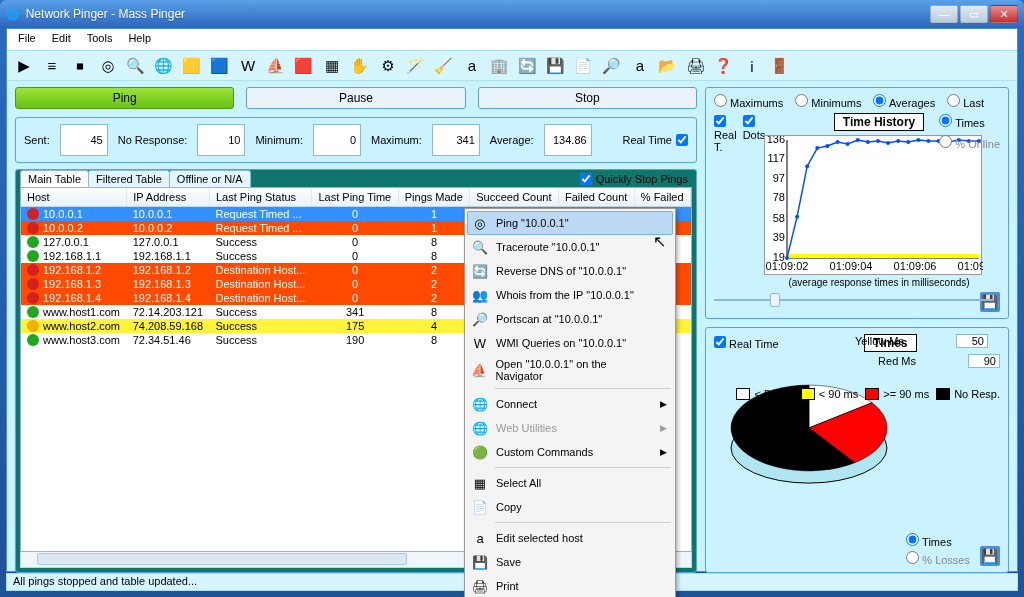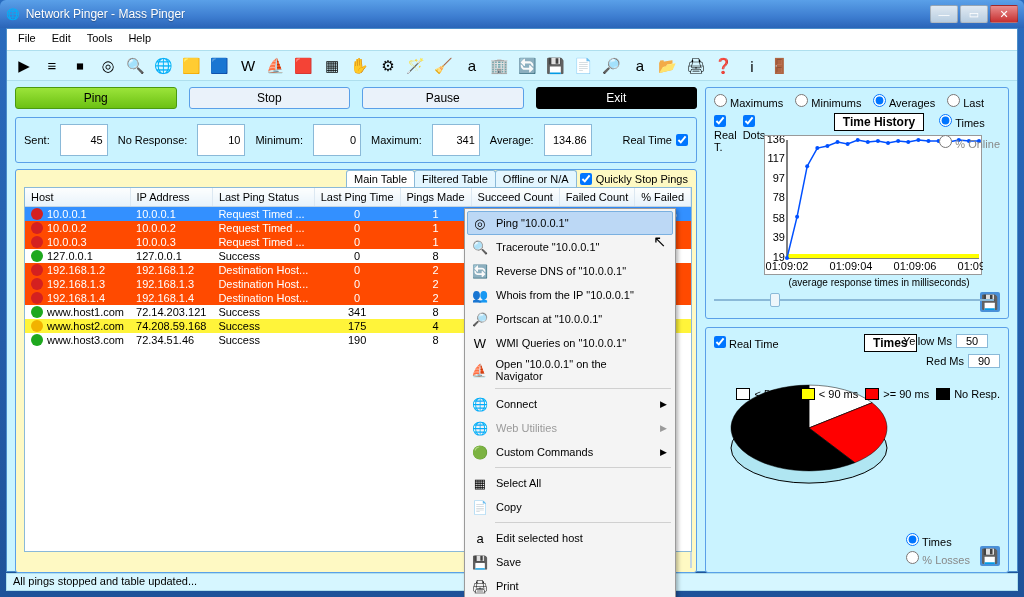--- a/index.html
+++ b/index.html
@@ -32,21 +32,21 @@
 .big-btn.exit { background: #000; color: #fff; border-color: #000; }
 
 
 .stats { border: 1px solid #5aa0e8; border-radius: 3px; padding: 6px 8px; display: flex; align-items: center; gap: 10px; margin-bottom: 6px; background: #caf3ff; }
 .stats label { font-size: 11px; }
 .stats .valbox { background: #fff; border: 1px solid #8ab9d8; padding: 9px 4px; min-width: 48px; text-align: right; font-size: 11px; }
 .stats .rt { display: flex; align-items: center; gap: 4px; margin-left: auto; }
 input[type=checkbox] { width: 12px; height: 12px; }
 
 
-.table-area { flex: 1; border: 1px solid #5aa0e8; border-radius: 3px; background: #fef9c3; padding: 0 4px 4px 4px; display: flex; flex-direction: column; position: relative; overflow: hidden; align-items: flex-end; }
+.table-area { flex: 1; border: 1px solid #5aa0e8; border-radius: 3px; background: #0f766e; padding: 0 4px 4px 4px; display: flex; flex-direction: column; position: relative; overflow: hidden; }
 .table-tabs { display: flex; align-items: center; }
 .ttab { border: 1px solid #8ab9d8; border-bottom: none; padding: 2px 7px; background: #e3f6ff; margin-right: -1px; font-size: 11px; border-top-left-radius: 3px; border-top-right-radius: 3px; }
 .ttab.active { background: #fff; font-weight: normal; }
 .ttab-spacer { flex: 1; }
 .qsp { font-size: 11px; display: flex; align-items: center; gap: 4px; padding: 2px 4px; }
 .grid { flex: 1; background: #fff; border: 1px solid #8ab9d8; overflow: hidden; }
 .grid table { width: 100%; border-collapse: collapse; font-size: 11px; }
 .grid th { background: linear-gradient(180deg,#fdfefe,#e8f3fb); text-align: left; padding: 3px 6px; border-right: 1px solid #dce8f2; border-bottom: 1px solid #c4d6e2; font-weight: normal; }
 .grid td { padding: 1px 6px; white-space: nowrap; }
 .grid tr.row td.c-pings, .grid tr.row td.c-succ, .grid tr.row td.c-fail, .grid tr.row td.c-pct { text-align: center; }
@@ -67,21 +67,21 @@
 .opt-row { display: flex; gap: 12px; align-items: center; font-size: 11px; margin-bottom: 4px; }
 .opt-row.small { gap: 8px; }
 .chart-title { display: inline-block; border: 1px solid #000; padding: 1px 8px; background: #fff; font-weight: bold; font-size: 12px; }
 .line-chart { width: 218px; height: 140px; background: #fff; border: 1px solid #999; position: relative; margin-top: 4px; }
 .pie-chart { width: 190px; height: 160px; position: relative; margin-top: 4px; }
 .radio-col { position: absolute; right: 8px; top: 26px; display: flex; flex-direction: column; gap: 6px; font-size: 11px; }
 .legend { position: absolute; right: 8px; top: 60px; display: flex; flex-direction: row; gap: 7px; font-size: 11px; }
 .legend .sw { display: inline-block; width: 14px; height: 12px; border: 1px solid #000; margin-right: 4px; vertical-align: -2px; }
 .yellowms { position: absolute; right: 20px; top: 6px; font-size: 11px; display: flex; align-items: center; gap: 4px; }
 .redms { position: absolute; right: 8px; top: 26px; font-size: 11px; display: flex; align-items: center; gap: 4px; }
-.msbox { width: 32px; border: 1px solid #8ab9d8; background: #fff; text-align: center; padding: 0 3px; }
+.msbox { width: 32px; border: 1px solid #8ab9d8; background: #fff; text-align: right; padding: 0 3px; margin-left: 48px; }
 .bot-radio { position: absolute; bottom: 6px; right: 38px; display: flex; flex-direction: column; gap: 3px; }
 .disk-ic { position: absolute; right: 8px; bottom: 6px; width: 20px; height: 20px; background: #4a90d8; border-radius: 2px; display:flex;align-items:center;justify-content:center;color:#fff;font-size:14px; }
 .slider { height: 16px; display: flex; align-items: center; position: relative; margin-top: 2px; }
 .slider-track { flex:1; height:2px; background:#8ab9d8; position: relative; }
 .slider-thumb { position:absolute; left:20%; top:-6px; width:10px; height:14px; background:#eef6fb; border:1px solid #8ab9d8; border-radius:2px; }
 
 
 .ctx { position: absolute; left: 464px; top: 208px; width: 212px; background: #f4f4f4; border: 1px solid #9a9a9a; box-shadow: 2px 2px 4px rgba(0,0,0,.3); z-index: 50; padding: 2px; }
 .ctx .item { display: flex; align-items: center; padding: 3px 20px 3px 4px; gap: 7px; position: relative; }
 .ctx .item.highlight { background: #bcd8f5; border: 1px solid #7ab0e0; padding: 2px 19px 2px 3px; border-radius: 2px; }
@@ -144,23 +144,22 @@
         <div class="tb-icon">🖨</div>
         <div class="tb-icon">❓</div>
         <div class="tb-icon">ℹ</div>
         <div class="tb-icon">🚪</div>
       </div>
 
     <div class="main">
       <div class="left-col">
         <div class="big-btns">
           <div class="big-btn ping">Ping</div>
+          <div class="big-btn">Pause</div>
           <div class="big-btn">Stop</div>
-          <div class="big-btn">Pause</div>
-          <div class="big-btn exit">Exit</div>
         </div>
 
         <div class="stats">
           <label>Sent:</label>
           <span class="valbox">45</span>
           <label>No Response:</label>
           <span class="valbox">10</span>
           <label>Minimum:</label>
           <span class="valbox">0</span>
           <label>Maximum:</label>
@@ -212,33 +211,33 @@
                   <tr class="row row-red">
                     <td><span class="status-ic ic-fail"></span>10.0.0.2</td>
                     <td>10.0.0.2</td>
                     <td>Request Timed ...</td>
                     <td style="text-align:center">0</td>
                     <td class="c-pings">1</td>
                     <td class="c-succ"></td>
                     <td class="c-fail">1</td>
                     <td class="c-pct"></td>
                   </tr>
-                  <tr class="row row-red">
-                    <td><span class="status-ic ic-fail"></span>10.0.0.3</td>
-                    <td>10.0.0.3</td>
-                    <td>Request Timed ...</td>
-                    <td style="text-align:center">0</td>
-                    <td class="c-pings">1</td>
-                    <td class="c-succ"></td>
-                    <td class="c-fail"></td>
-                    <td class="c-pct"></td>
-                  </tr>
                   <tr class="row row-white">
                     <td><span class="status-ic ic-ok"></span>127.0.0.1</td>
                     <td>127.0.0.1</td>
+                    <td>Success</td>
+                    <td style="text-align:center">0</td>
+                    <td class="c-pings">8</td>
+                    <td class="c-succ"></td>
+                    <td class="c-fail"></td>
+                    <td class="c-pct"></td>
+                  </tr>
+                  <tr class="row row-white">
+                    <td><span class="status-ic ic-ok"></span>192.168.1.1</td>
+                    <td>192.168.1.1</td>
                     <td>Success</td>
                     <td style="text-align:center">0</td>
                     <td class="c-pings">8</td>
                     <td class="c-succ"></td>
                     <td class="c-fail"></td>
                     <td class="c-pct"></td>
                   </tr>
                   <tr class="row row-red">
                     <td><span class="status-ic ic-fail"></span>192.168.1.2</td>
                     <td>192.168.1.2</td>

